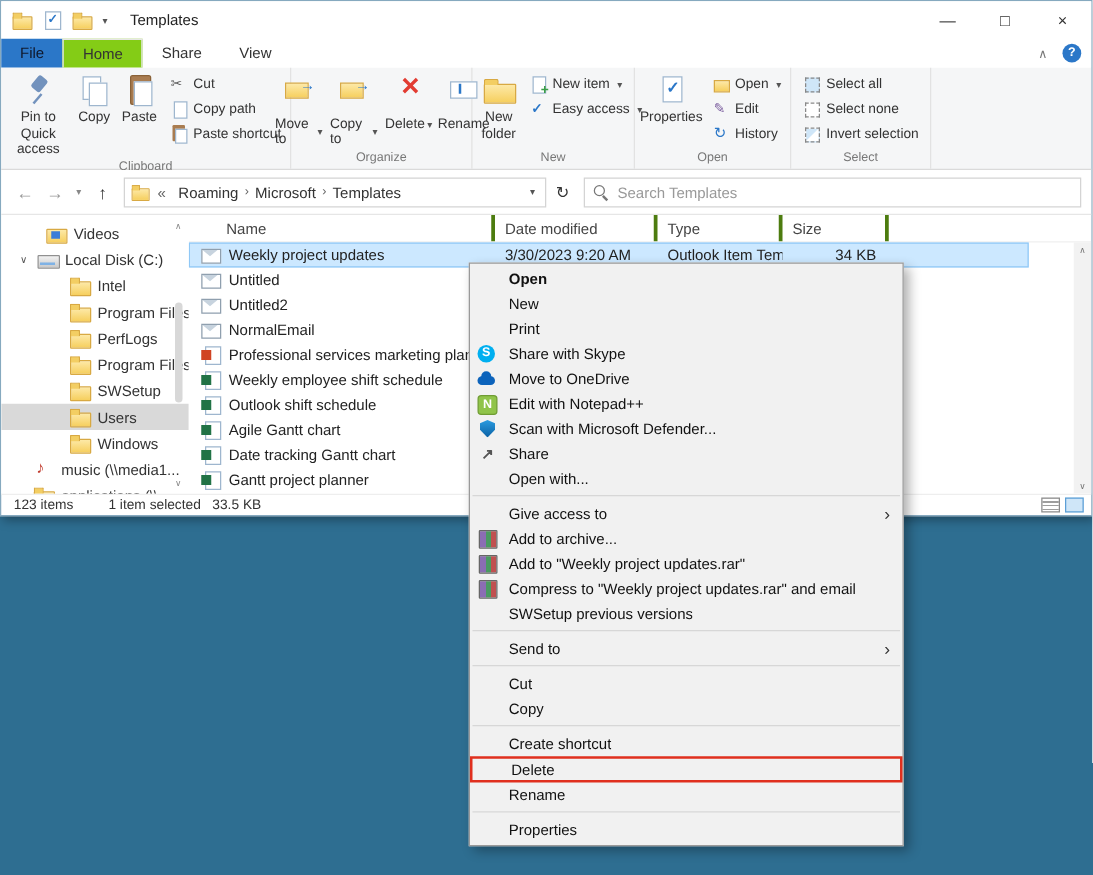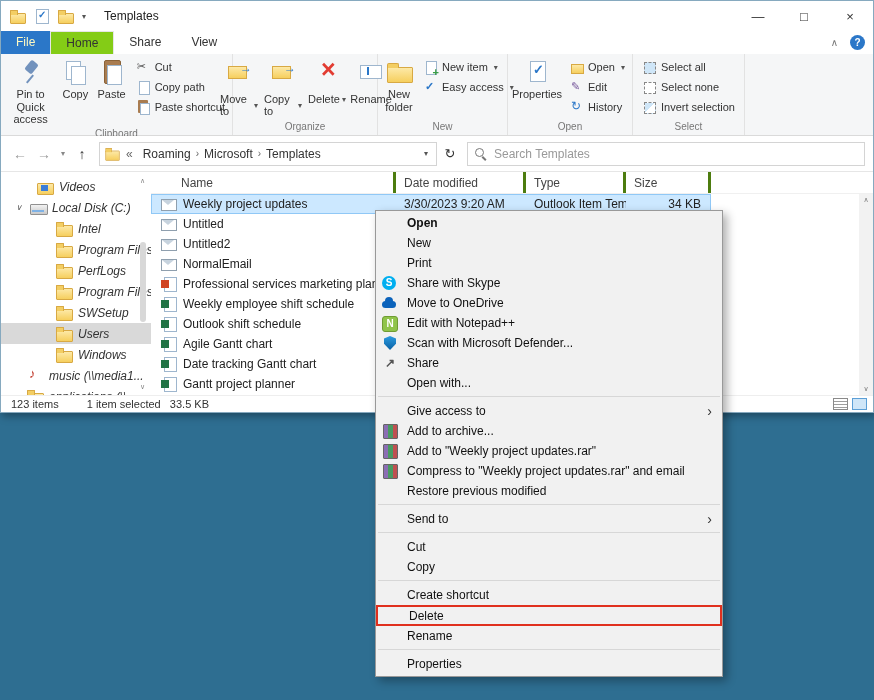--- a/index.html
+++ b/index.html
@@ -19,21 +19,21 @@
   .tic{position:relative;width:16px;height:14px;display:inline-block;}
   .tic-sysfolder::before,.tic-newf::before{content:"";position:absolute;left:0;top:4px;width:14px;height:9px;background:linear-gradient(#fde9a7,#f6cf5e);border:1px solid #d8a943;border-radius:1px;}
   .tic-sysfolder::after,.tic-newf::after{content:"";position:absolute;left:0;top:1px;width:6px;height:4px;background:#f3ce63;border:1px solid #d8a943;border-bottom:none;border-radius:1px 1px 0 0;}
   .tic-props::before{content:"";position:absolute;left:2px;top:0;width:11px;height:13px;background:#fff;border:1px solid #9eb6ce;}
   .tic-props::after{content:"✓";position:absolute;left:4px;top:0px;color:#2b77c8;font-size:10px;font-weight:bold;}
   .chev{font-size:8px;color:#555;}
 
   
   .tabrow{height:23px;display:flex;align-items:stretch;background:#fff;position:relative;flex:none;}
   .tab{padding:4px 15px 3px;font-size:12px;color:#333;}
-  .tab-file{background:#2b77c8;color:#fef9c3;margin-left:0;}
+  .tab-file{background:#2b77c8;color:#0f172a;margin-left:0;}
   .tab-active{background:#84cc16;border:1px solid #e6e6e6;border-bottom:none;}
   .tabrow-right{position:absolute;right:8px;top:4px;display:flex;gap:12px;align-items:center;}
   .collapse{color:#777;font-size:10px;}
   .help{width:15px;height:15px;border-radius:50%;background:#2b77c8;color:#fff;font-size:10px;font-weight:bold;display:flex;align-items:center;justify-content:center;}
 
   
   .ribbon{height:82px;background:#f5f6f7;border-bottom:1px solid #dadada;display:flex;align-items:stretch;flex:none;}
   .rgroup{display:flex;flex-direction:column;border-right:1px solid #e2e2e2;flex:none;}
   .rg-content{flex:1;display:flex;align-items:flex-start;padding:3px 3px 0;}
   .rg-label{text-align:center;font-size:10px;color:#777;padding:1px 0 3px;}
@@ -92,21 +92,21 @@
   .addr-dd{margin-left:auto;font-size:8px;color:#555;padding:0 4px;}
   .refresh{width:22px;text-align:center;color:#333;font-size:13px;}
   .searchbox{flex:1;height:24px;border:1px solid #d4d4d4;margin-left:4px;display:flex;align-items:center;color:#999;font-size:12px;padding:0 7px;gap:7px;background:#fff;}
   .mag{position:relative;width:12px;height:12px;flex:none;}
   .mag::before{content:"";position:absolute;left:0;top:0;width:7px;height:7px;border:1.5px solid #777;border-radius:50%;}
   .mag::after{content:"";position:absolute;left:8px;top:8px;width:5px;height:1.5px;background:#777;transform:rotate(45deg);transform-origin:0 0;}
 
   
   .content{flex:1;display:flex;min-height:0;background:#fff;position:relative;}
   .sidebar{width:150px;flex:none;position:relative;padding-top:4px;overflow:hidden;}
-  .side-item{height:21px;display:flex;align-items:center;gap:5px;font-size:12px;color:#333;white-space:nowrap;overflow:hidden;font-style:italic;}
+  .side-item{height:21px;display:flex;align-items:center;gap:5px;font-size:12px;color:#333;white-space:nowrap;overflow:hidden;}
   .side-item.ind-1{padding-left:26px;}
   .side-item.ind-1.has-twisty{padding-left:12px;}
   .side-item.ind-2{padding-left:36px;}
   .side-item.ind-3{padding-left:55px;}
   .side-item.selected{background:#d9d9d9;}
   .twisty{width:12px;font-size:8px;color:#555;text-align:center;flex:none;}
   .si{position:relative;width:17px;height:14px;flex:none;}
   .si::before,.si::after{position:absolute;}
   .si-folder::before,.si-videos::before{content:"";left:0;top:3px;width:15px;height:10px;background:linear-gradient(#fde9a7,#f6cf5e);border:1px solid #d8a943;border-radius:1px;}
   .si-folder::after{content:"";left:0;top:0;width:6px;height:4px;background:#f3ce63;border:1px solid #d8a943;border-bottom:none;border-radius:1px 1px 0 0;}
@@ -119,21 +119,21 @@
 
   
   .filearea{flex:1;position:relative;overflow:hidden;}
   .fheader{display:flex;height:22px;font-size:12px;color:#444;border-bottom:1px solid #f0f0f0;}
   .fh{display:flex;align-items:center;padding:0 8px;border-right:3px solid #4d7c0f;}
   .fh-name{width:245px;padding-left:30px;}
   .fh-date{width:130px;}
   .fh-type{width:100px;}
   .fh-size{width:85px;}
   .frow{display:flex;height:20px;align-items:center;font-size:12px;color:#222;}
-  .frow.sel{background:#cce8ff;outline:1px solid #90c8f6;outline-offset:-1px;width:560px;}
+  .frow.sel{background:#cce8ff;outline:1px solid #90c8f6;outline-offset:-1px;width:672px;}
   .fc{height:100%;display:flex;align-items:center;}
   .fc.name{width:245px;padding-left:10px;gap:6px;overflow:hidden;white-space:nowrap;}
   .fc.date{width:130px;padding-left:8px;}
   .fc.type{width:100px;padding-left:8px;overflow:hidden;white-space:nowrap;}
   .fc.size{width:85px;justify-content:flex-end;padding-right:10px;}
   .fi{position:relative;width:16px;height:14px;flex:none;}
   .fi::before,.fi::after{position:absolute;}
   .fi-outlook::before{content:"";left:0;top:2px;width:14px;height:10px;background:#fff;border:1px solid #8f9fae;}
   .fi-outlook::after{content:"";left:1px;top:3px;width:0;height:0;border-left:6px solid transparent;border-right:6px solid transparent;border-top:5px solid #c7d3de;}
   .fi-excel::before,.fi-doc-red::before{content:"";left:3px;top:0;width:11px;height:13px;background:#fff;border:1px solid #9eb6ce;}
@@ -582,21 +582,21 @@
       <div class="cm-item">
         <span class="cmi cmi-winrar"></span>
         <span class="cm-label">Add to "Weekly project updates.rar"</span>
       </div>
       <div class="cm-item">
         <span class="cmi cmi-winrar"></span>
         <span class="cm-label">Compress to "Weekly project updates.rar" and email</span>
       </div>
       <div class="cm-item">
         <span class="cmi"></span>
-        <span class="cm-label">Restore previous modified</span>
+        <span class="cm-label">SWSetup previous versions</span>
       </div>
       <div class="cm-sep"></div>
       <div class="cm-item">
         <span class="cmi"></span>
         <span class="cm-label">Send to</span>
         <span class="cm-arrow">›</span>
       </div>
       <div class="cm-sep"></div>
       <div class="cm-item">
         <span class="cmi"></span>

